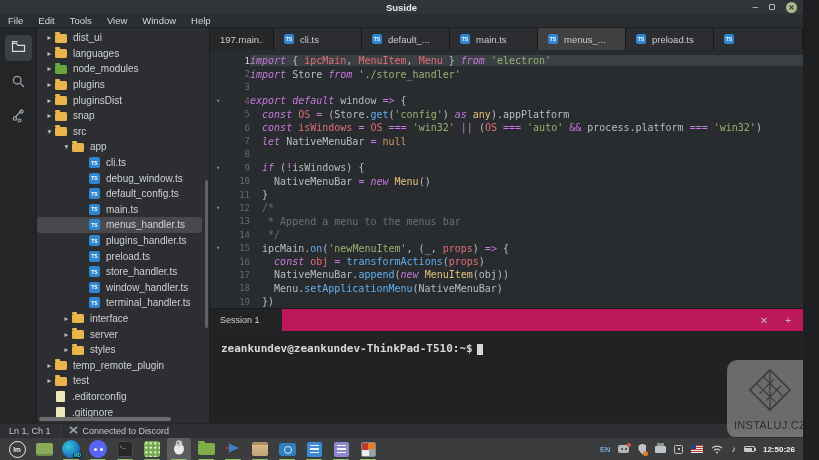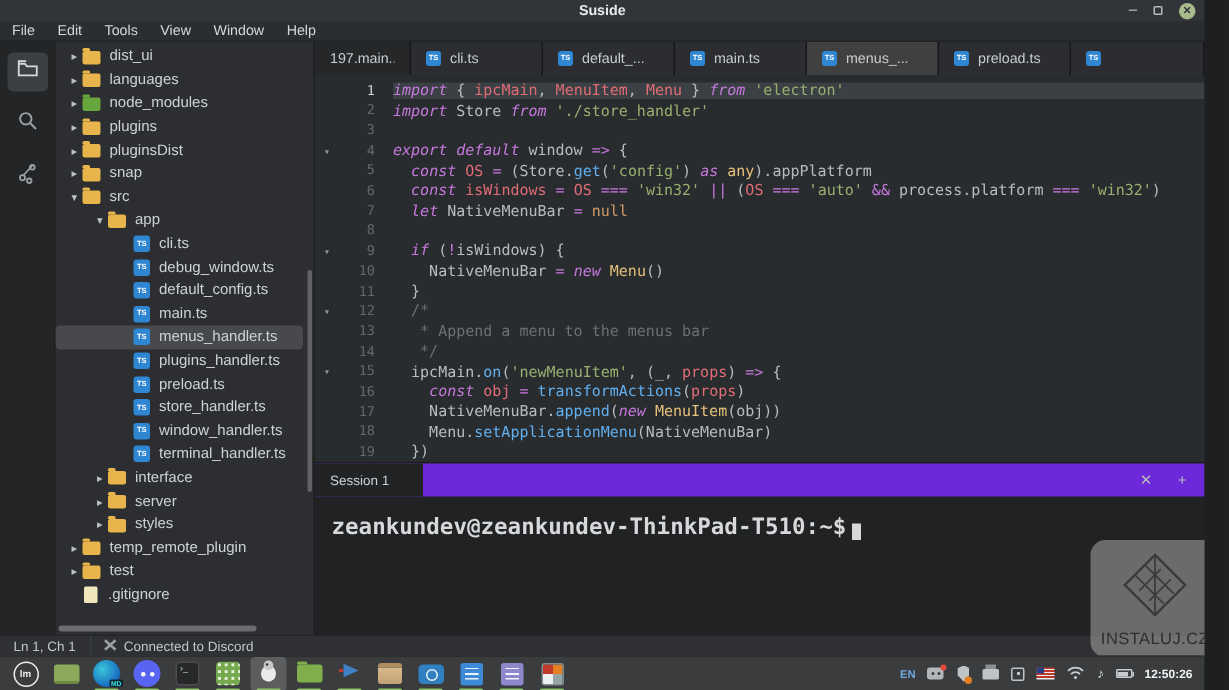--- a/index.html
+++ b/index.html
@@ -48,38 +48,38 @@
   .tab.partial { flex:1; min-width:0; width:auto; }
   .tab .ico-ts { margin-right:0; width:10px; height:10px; }
   .tab-label { white-space:nowrap; overflow:hidden; }
 
   
   .code { flex:1; background:#292c2f; padding-top:4px; font-family:"DejaVu Sans Mono",monospace; overflow:hidden; }
   .code-line { display:flex; height:13.4px; align-items:center; }
   .fold { width:16px; flex:none; text-align:center; color:#8d9296; font-size:7px; }
   .lnum { width:24px; flex:none; text-align:right; color:#63686d; font-size:9px; }
   .code-line.hl .lnum { color:#d2d6da; }
-  .lcontent { flex:1; margin-left:12px; white-space:pre; font-size:10px; color:#b6bcc2; }
+  .lcontent { flex:1; margin-left:0; white-space:pre; font-size:10px; color:#b6bcc2; }
   .code-line.hl .lcontent { background:#3b4044; }
   .tok-kw { color:#c678dd; font-style:italic; }
   .tok-op { color:#c678dd; }
   .tok-red { color:#e06c75; }
   .tok-str { color:#98b06f; }
   .tok-fn { color:#61afef; }
   .tok-cls { color:#e5c07b; }
   .tok-num { color:#d19a66; }
   .tok-pl { color:#b6bcc2; }
   .tok-cm { color:#6a7075; }
 
   
   .terminal { height:115px; flex:none; display:flex; flex-direction:column; border-top:1px solid #1a1b1d; }
-  .term-header { height:22px; flex:none; background:#6d28d9; display:flex; align-items:stretch; position:relative; }
+  .term-header { height:22px; flex:none; background:#be185d; display:flex; align-items:stretch; position:relative; }
   .term-tab { width:72px; background:#212325; color:#ccd0d2; font-size:9px; display:flex; align-items:center; padding-left:10px; }
   .term-actions { position:absolute; right:12px; top:0; height:100%; display:flex; align-items:center; gap:17px; color:#b9bcbe; font-size:10px; }
-  .term-body { flex:1; background:#202224; padding:11px 0 0 11px; font-family:"DejaVu Sans Mono",monospace; font-size:15px; font-weight:bold; color:#d6d8da; }
+  .term-body { flex:1; background:#202224; padding:11px 0 0 11px; font-family:"DejaVu Sans Mono",monospace; font-size:11px; font-weight:bold; color:#d6d8da; }
   .cursor { display:inline-block; width:6px; height:11px; background:#d6d8da; margin-left:4px; vertical-align:text-bottom; }
 
   
   .statusbar { height:14px; background:#2e3033; display:flex; align-items:center; font-size:9px; color:#c3c6c9; border-top:1px solid #232527; }
   .sb-pos { padding:0 9px; border-right:1px solid #3a3d40; height:100%; display:flex; align-items:center; }
   .sb-discord { display:flex; align-items:center; gap:5px; padding-left:8px; }
 
   
   .taskbar { position:relative; z-index:30; height:23px; background:#3a3c3e; display:flex; align-items:center; padding:0 5px; gap:3px; border-top:1px solid #2c2e30; }
   .tb-item { position:relative; width:24px; height:23px; display:grid; place-items:center; }
@@ -294,20 +294,25 @@
             <span class="tree-label">temp_remote_plugin</span>
           </div>
           <div class="tree-row" style="padding-left: 7px;">
             <span class="tree-arrow">▸</span>
             <span class="ico-folder"></span>
             <span class="tree-label">test</span>
           </div>
           <div class="tree-row" style="padding-left: 7px;">
             <span class="tree-arrow"></span>
             <span class="ico-file"></span>
+            <span class="tree-label">.editorconfig</span>
+          </div>
+          <div class="tree-row" style="padding-left: 7px;">
+            <span class="tree-arrow"></span>
+            <span class="ico-file"></span>
             <span class="tree-label">.gitignore</span>
           </div>
         </div>
       <div class="tree-vscroll"></div>
       <div class="tree-hscroll"></div>
     </div>
 
     <div class="editor-col">
       <div class="tabbar" id="tabbar">
           <div class="tab">

